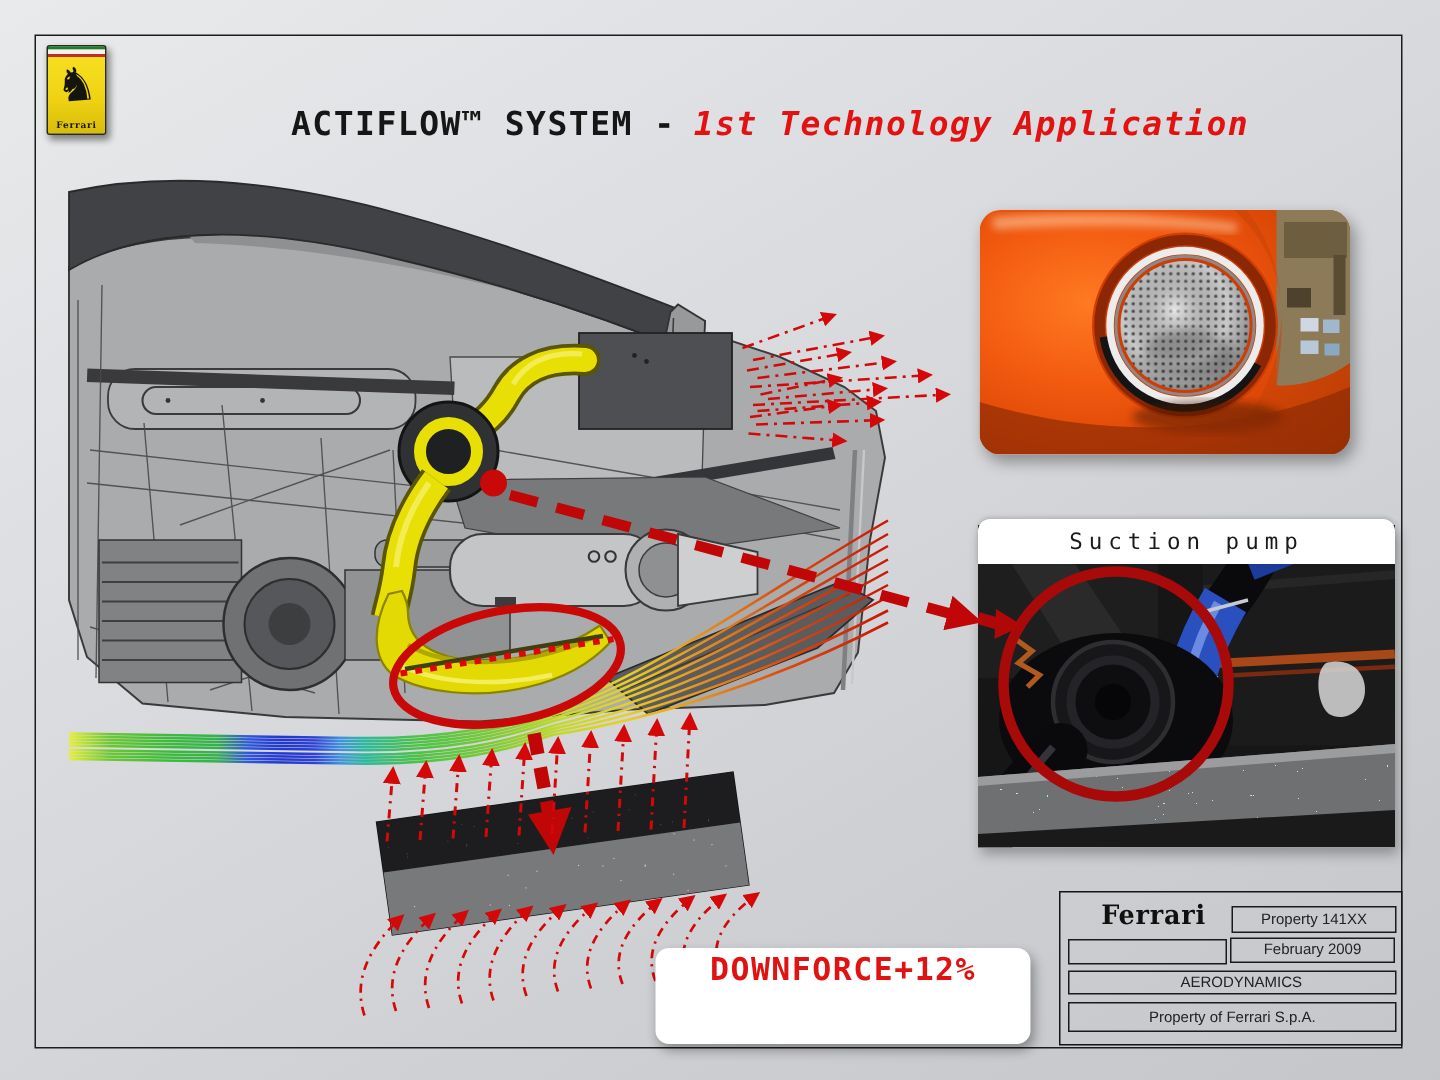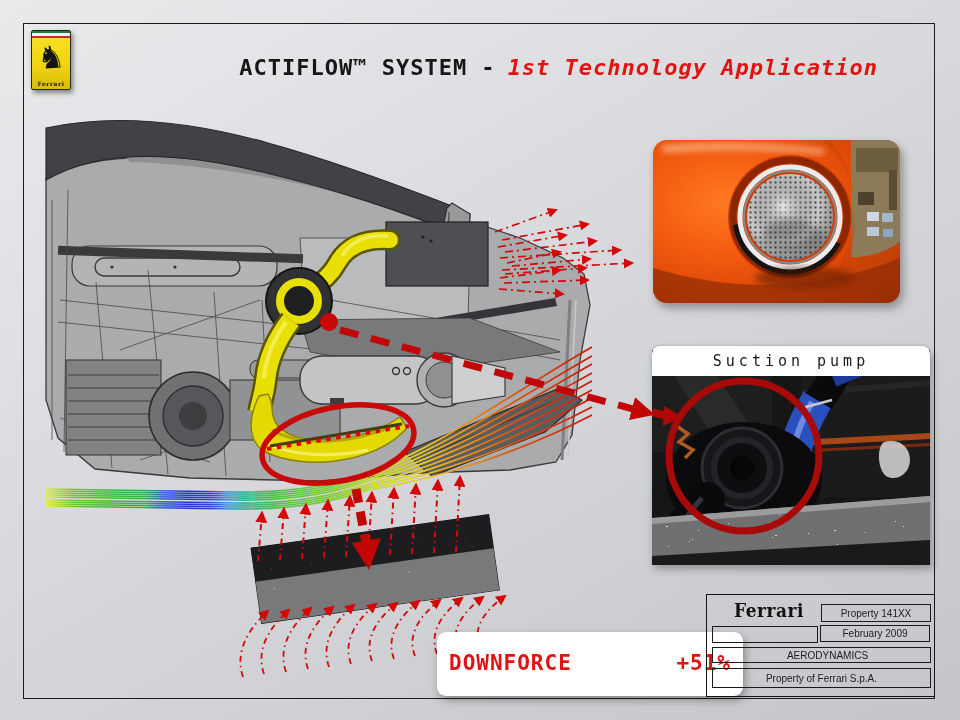--- a/index.html
+++ b/index.html
@@ -28,24 +28,23 @@
     position:absolute;left:0;top:6px;width:100%;height:40px;display:flex;
     align-items:center;justify-content:center;font-size:31px;color:#151510;
     transform:rotate(-4deg);line-height:1;font-family:"DejaVu Sans",sans-serif;
   }
   .badge .badge-label{
     position:absolute;left:0;bottom:2px;width:100%;text-align:center;
     font:bold 6px "DejaVu Serif",serif;letter-spacing:.5px;color:#1a1a10;
   }
   
   .title{
-    position:absolute;left:178px;top:55px;width:700px;z-index:3;margin:0;
+    position:absolute;left:178px;top:55px;width:700px;z-index:3;margin:16px;
     font:bold 22px "DejaVu Sans Mono",monospace;letter-spacing:1px;white-space:nowrap;
     color:#161616;
-    text-align:right;
   }
   .title .hl{color:#e31212;font-style:italic;margin-left:12px;}
   
   .diagram{position:absolute;left:0;top:0;width:960px;height:720px;z-index:5;pointer-events:none;}
   
   .photo-inlet{
     position:absolute;left:653px;top:140px;width:247px;height:163px;z-index:2;
     border-radius:14px;overflow:hidden;box-shadow:3px 5px 10px rgba(0,0,0,.35);
   }
   .label-suction{
@@ -55,23 +54,23 @@
     font:15px "DejaVu Sans Mono",monospace;letter-spacing:4px;color:#1a1a1a;
     box-shadow:0 -1px 3px rgba(0,0,0,.15);
     margin-top:26px;
   }
   .photo-pump{
     position:absolute;left:652px;top:350px;width:278px;height:215px;z-index:2;
     overflow:hidden;box-shadow:2px 4px 8px rgba(0,0,0,.3);
   }
   
   .metrics-box{
-    position:absolute;left:437px;top:632px;width:306px;height:64px;z-index:6;
+    position:absolute;left:437px;top:632px;width:250px;height:64px;z-index:6;
     background:#ffffff;border-radius:9px;box-shadow:2px 4px 8px rgba(0,0,0,.35);
-    display:flex;flex-direction:column;justify-content:center;gap:2px;
+    display:flex;flex-direction:row;justify-content:center;gap:2px;
     padding:2px 12px;box-sizing:border-box;
   }
   .metric-row{
     display:flex;justify-content:space-between;
     font:bold 21px "DejaVu Sans Mono",monospace;letter-spacing:1px;color:#e01212;
     line-height:1.2;
   }
   
   .footer-box{
     position:absolute;left:706px;top:594px;width:229px;height:103px;z-index:6;
@@ -420,21 +419,21 @@
       <path d="M415,656 Q404,628 440,600" marker-end="url(#ah)"></path>
       <path d="M437,654 Q426,626 462,598" marker-end="url(#ah)"></path>
       <path d="M458,651 Q447,624 483,597" marker-end="url(#ah)"></path>
       <path d="M480,648 Q469,622 505,596" marker-end="url(#ah)"></path>
     </g>
   </svg>
 
   <div class="metrics-box">
     <div class="metric-row">
       <span>DOWNFORCE</span>
-      <span>+51%</span>
+      <span>+12%</span>
     </div>
   </div>
 
   <div class="footer-box">
     <div class="fbrand">Ferrari</div>
     <div class="fcell fproject">Property 141XX</div>
     <div class="fcell fempty"></div>
     <div class="fcell fdate">February 2009</div>
     <div class="fcell fdept">AERODYNAMICS</div>
     <div class="fcell fprop">Property of Ferrari S.p.A.</div>

